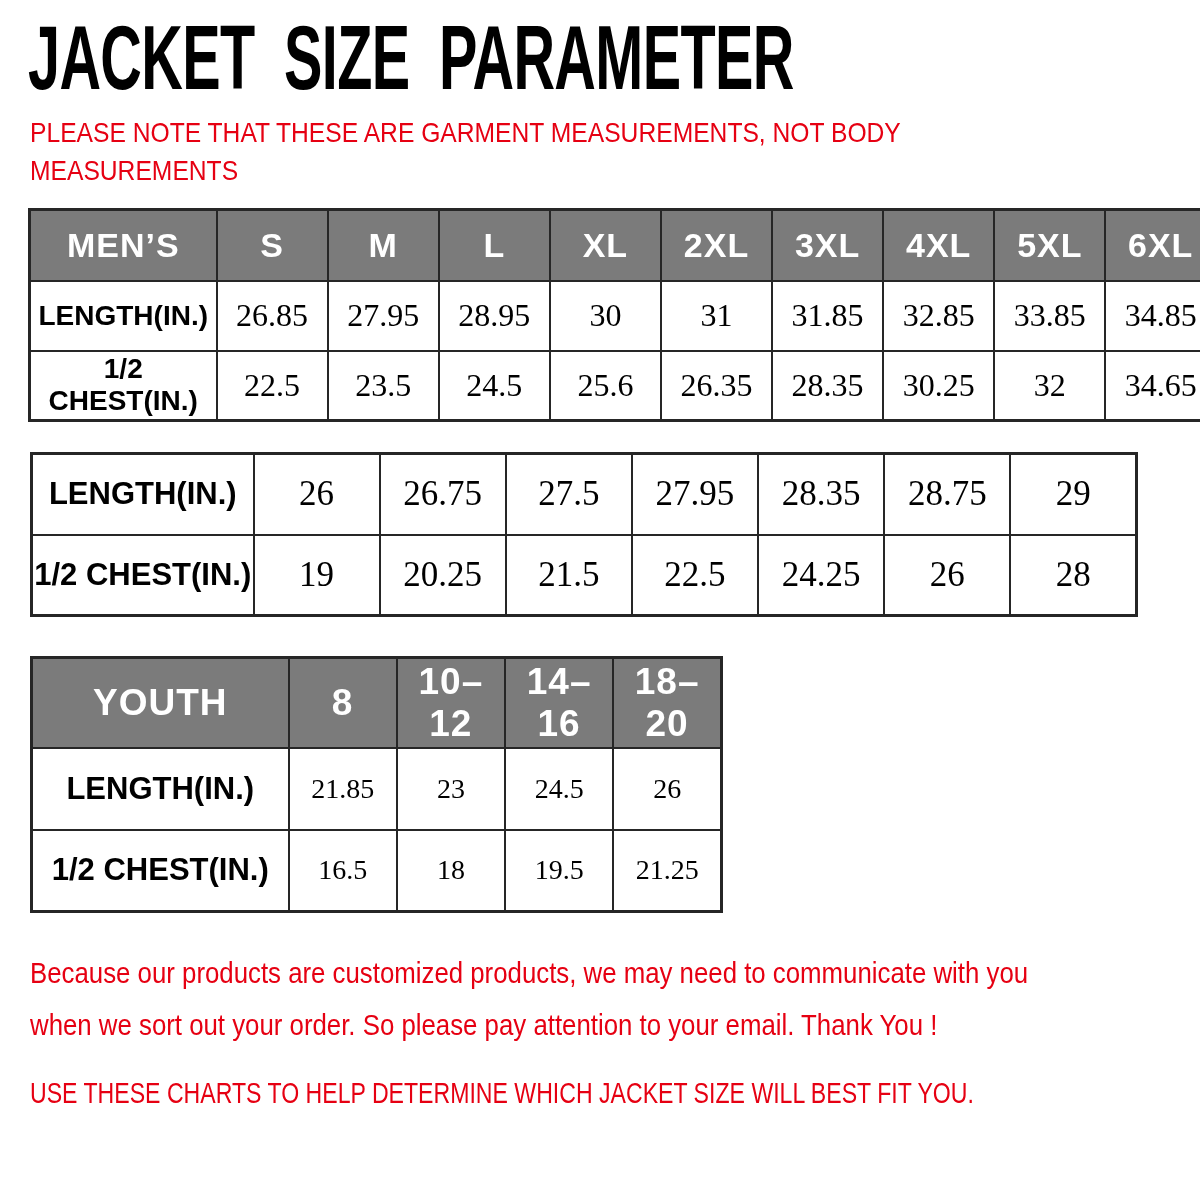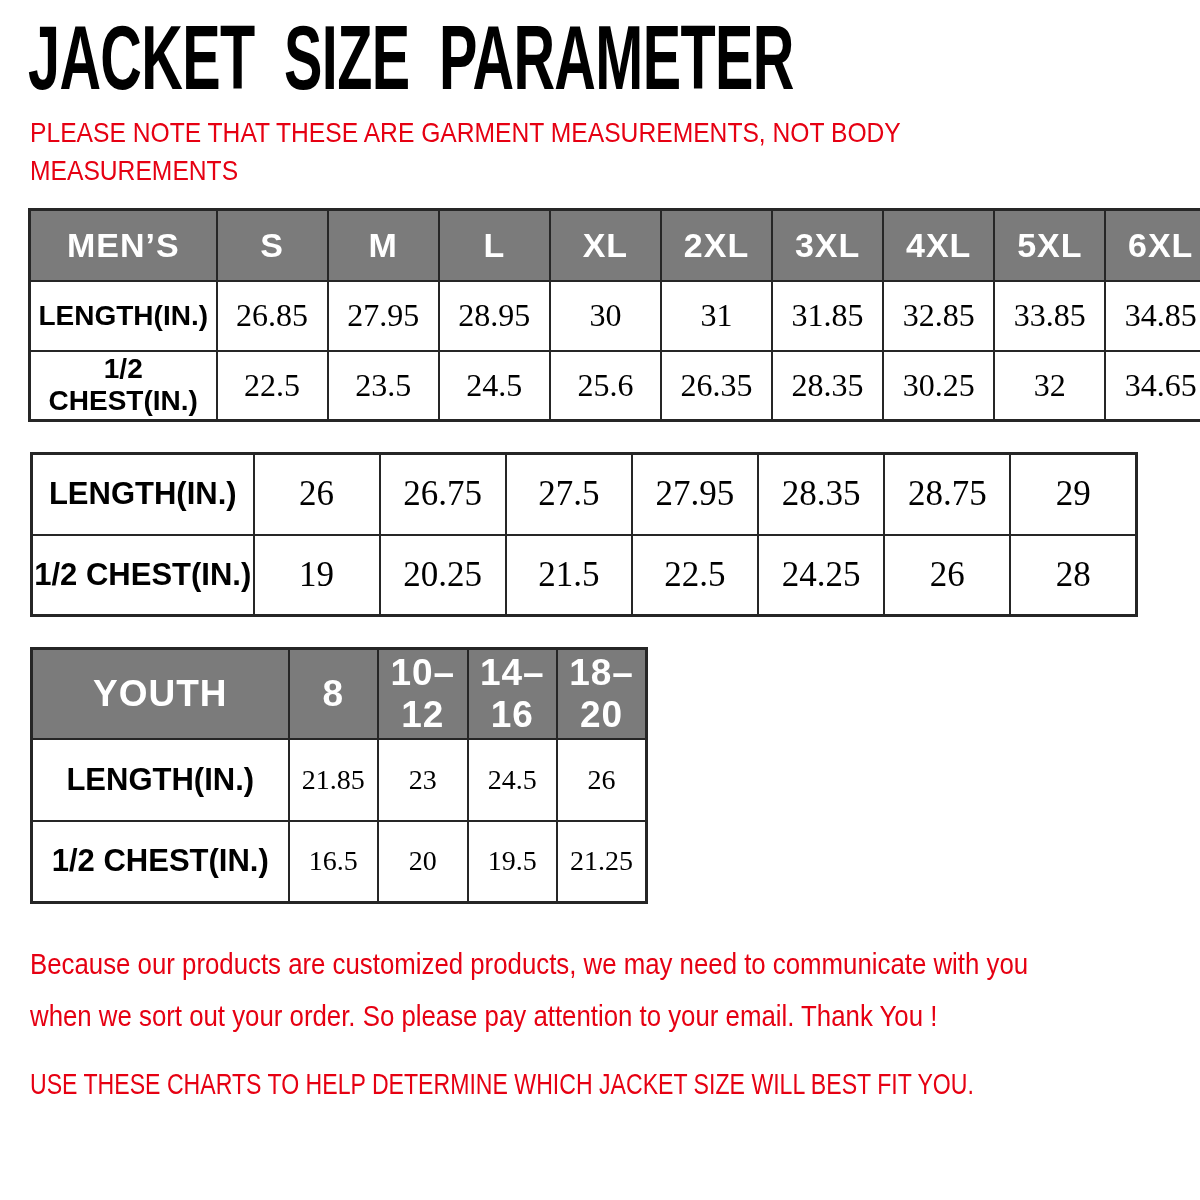--- a/index.html
+++ b/index.html
@@ -72,21 +72,21 @@
   .t-mens td.num { font-size: 32px; }
 
   .t-womens { width: 1108px; margin-top: 30px; }
   .t-womens col.labcol { width: 222px; }
   .t-womens .r-head { height: 88px; }
   .t-womens .r-data { height: 81px; }
   .t-womens th { font-size: 38px; }
   .t-womens td.lab { font-size: 31px; }
   .t-womens td.num { font-size: 35px; }
 
-  .t-youth { width: 618px; margin-top: 30px; }
+  .t-youth { width: 693px; margin-top: 39px; }
   .t-youth col.labcol { width: 257px; }
   .t-youth .r-head { height: 90px; }
   .t-youth .r-data { height: 82px; }
   .t-youth th { font-size: 37px; }
   .t-youth td.lab { font-size: 31px; }
   .t-youth td.num { font-size: 28px; }
 
   
   .footer1 { margin: 34px 0 0 30px; color: var(--red, #e60012); }
   .footer1 .f-line { line-height: 52px; font-size: 30px; }
@@ -214,21 +214,21 @@
   <tr class="r-data">
     <td class="lab">LENGTH(IN.)</td>
     <td class="num">21.85</td>
     <td class="num">23</td>
     <td class="num">24.5</td>
     <td class="num">26</td>
   </tr>
   <tr class="r-data">
     <td class="lab">1/2 CHEST(IN.)</td>
     <td class="num">16.5</td>
-    <td class="num">20</td>
+    <td class="num">18</td>
     <td class="num">19.5</td>
     <td class="num">21.25</td>
   </tr>
 </tbody>
   </table>
 
 <div class="footer1">
   <div class="f-line"><span class="cond">Because our products are customized products, we may need to communicate with you</span></div>
   <div class="f-line"><span class="cond">when we sort out your order. So please pay attention to your email. Thank You !</span></div>
 </div>

